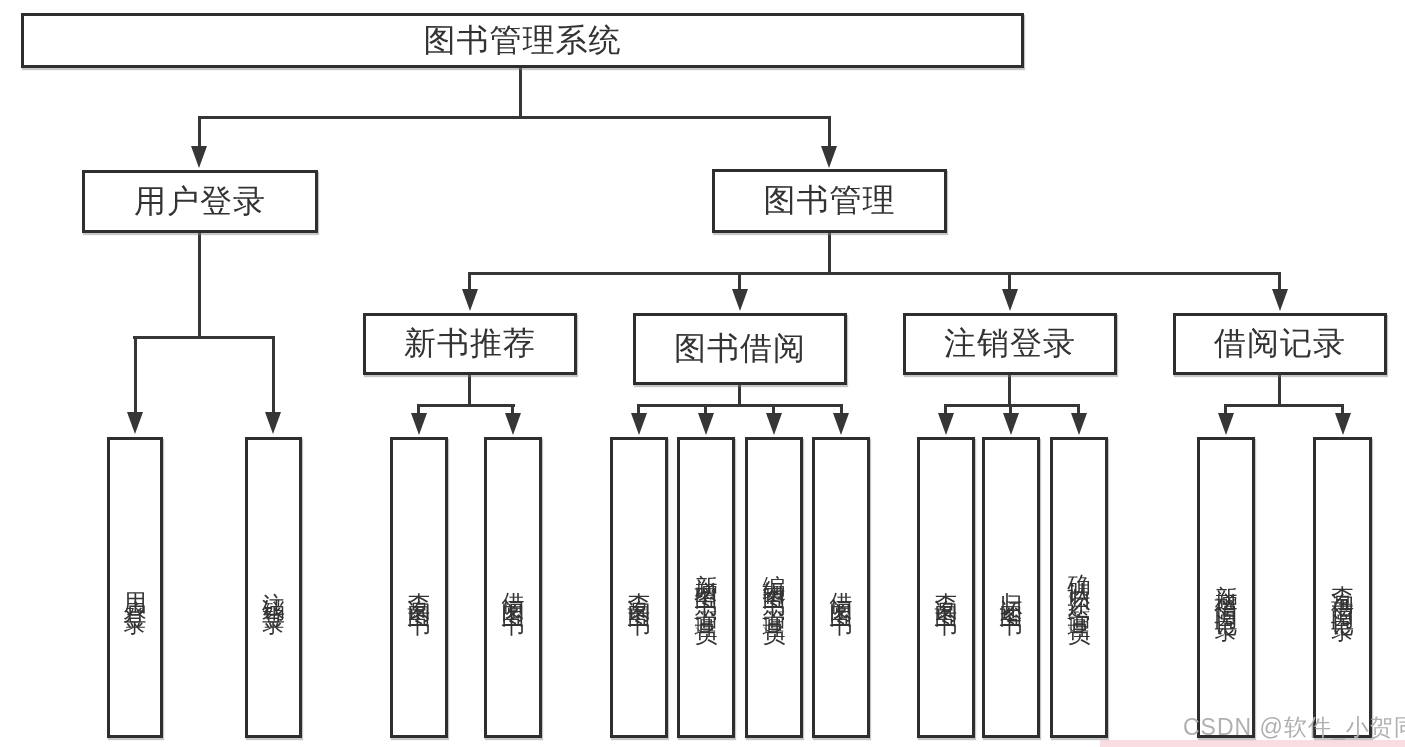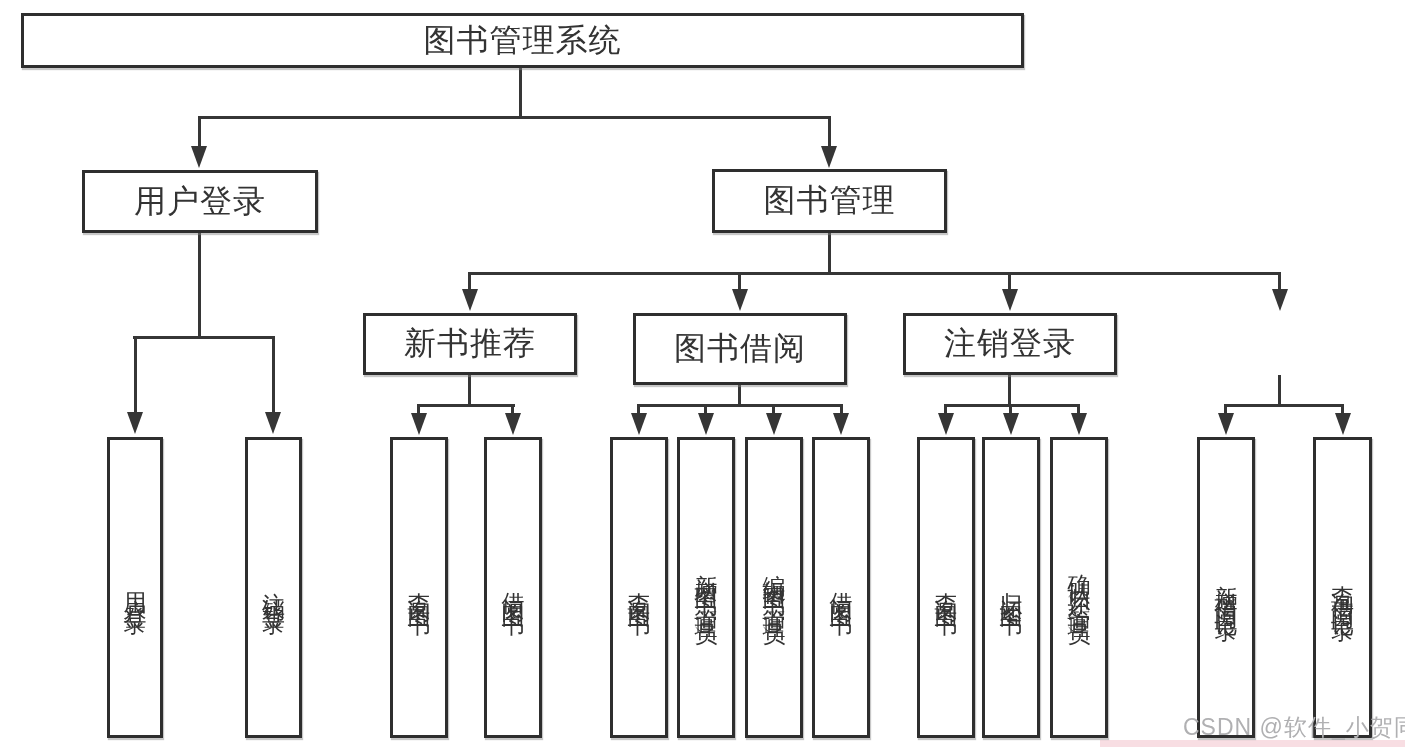--- a/index.html
+++ b/index.html
@@ -109,20 +109,23 @@
 
   <div class="box" style="left:712px;top:169px;width:235px;height:64px">
     <span class="hlabel">图书管理</span>
   </div>
   <div class="box" style="left:633px;top:313px;width:214px;height:72px">
     <span class="hlabel">图书借阅</span>
   </div>
   <div class="box" style="left:903px;top:313px;width:214px;height:62px">
     <span class="hlabel">注销登录</span>
   </div>
+  <div class="box" style="left:1173px;top:313px;width:214px;height:62px">
+    <span class="hlabel">借阅记录</span>
+  </div>
 
   <div class="box" style="left:107px;top:437px;width:56px;height:301px">
     <span class="vtext">用户登录</span>
   </div>
   <div class="box" style="left:245px;top:437px;width:57px;height:301px">
     <span class="vtext">注销登录</span>
   </div>
 
   <div class="box" style="left:390px;top:437px;width:58px;height:301px">
     <span class="vtext">查询图书</span>

